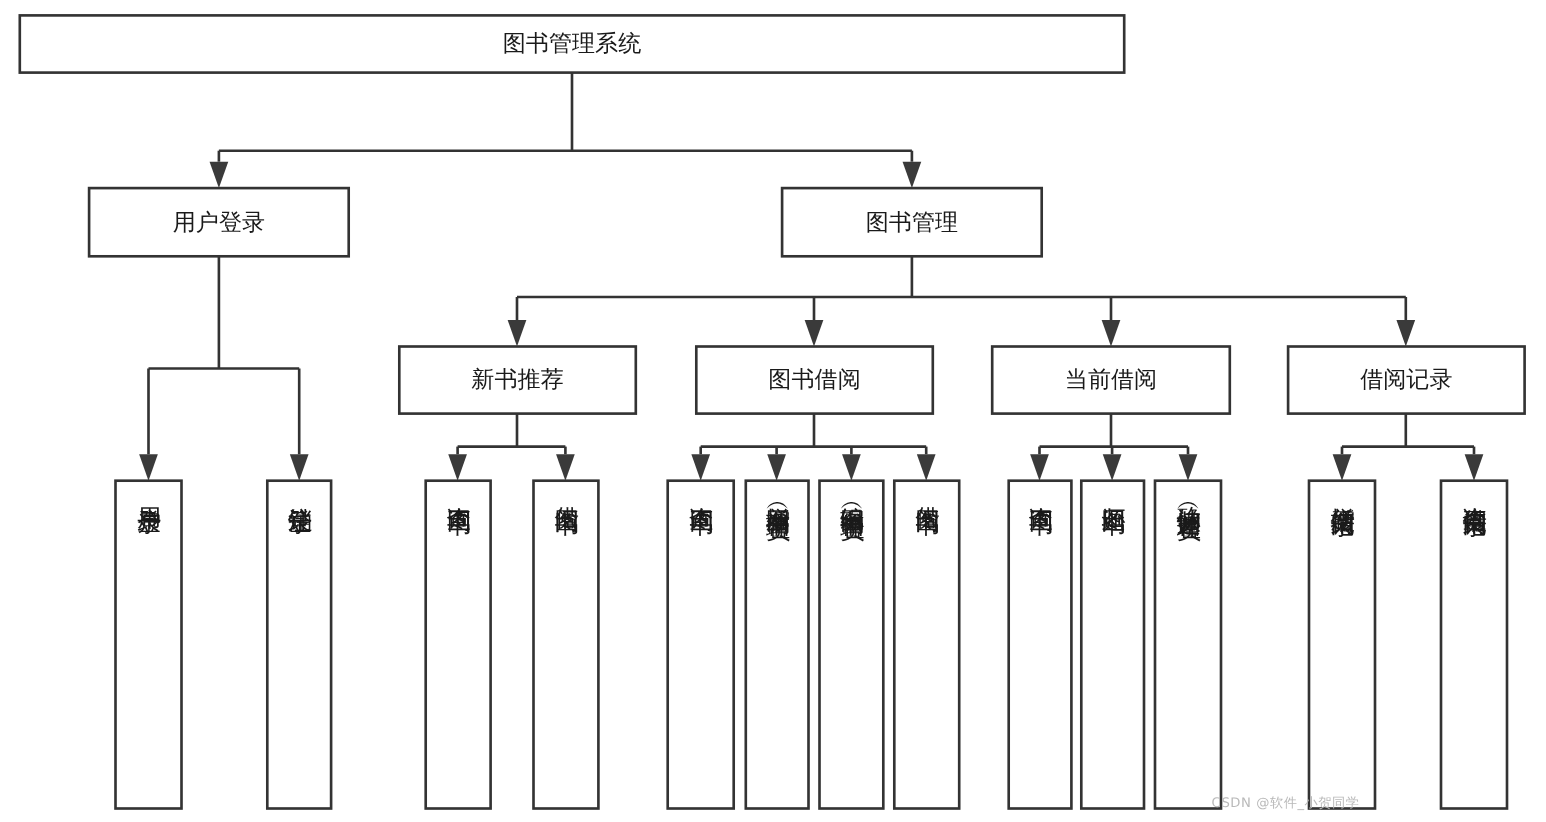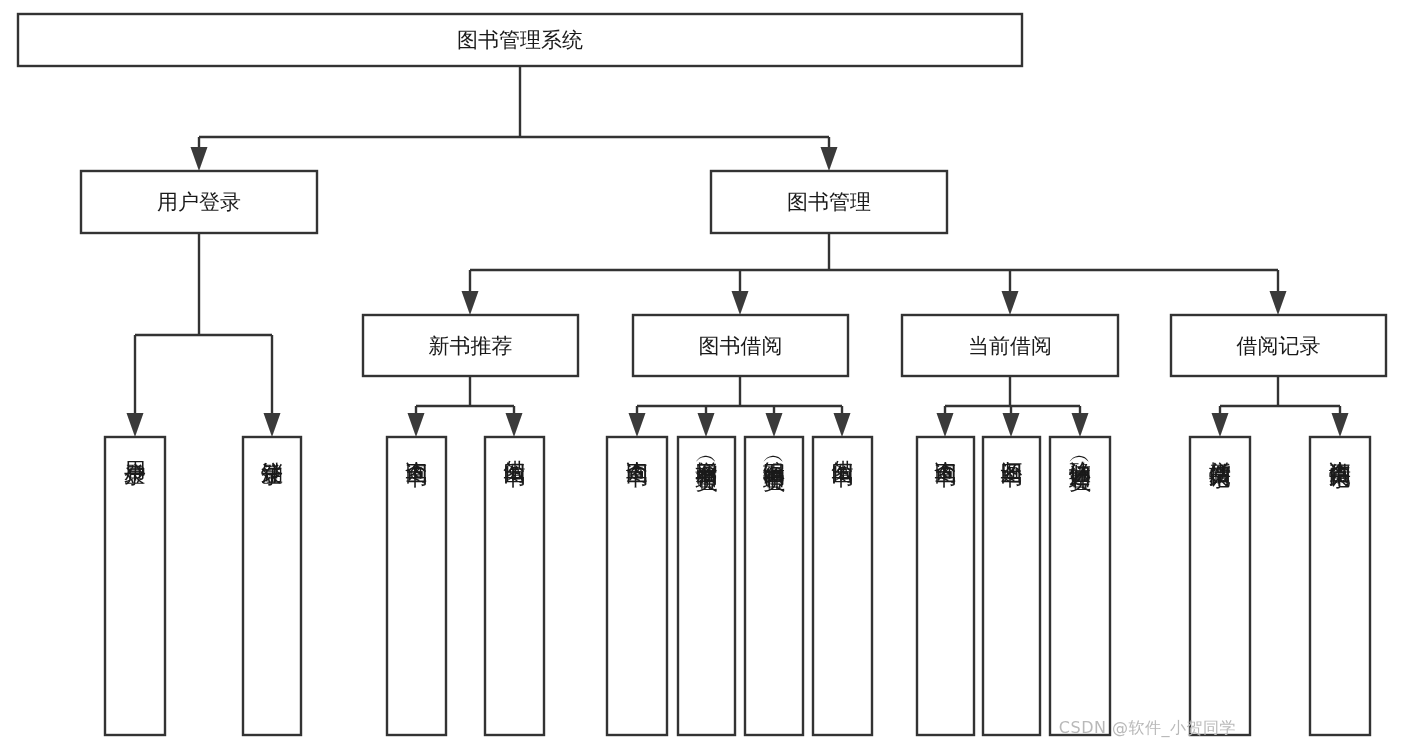--- a/index.html
+++ b/index.html
@@ -64,21 +64,21 @@
     line-height: 1.08;
     color: #1a1a1a;
     letter-spacing: 1.5px;
     white-space: nowrap;
   }
   .watermark {
     position: absolute;
     right: 8px;
     bottom: 8px;
     font-family: "DejaVu Sans", "Liberation Sans", sans-serif;
-    font-size: 16px;
+    font-size: 12px;
     color: #b9b9b9;
     white-space: nowrap;
     letter-spacing: 0.5px;
   }
 </style>
 </head>
 <body>
 
 <div id="diagram-root">
   <svg class="diagram-canvas" viewBox="0 0 1405 747">

